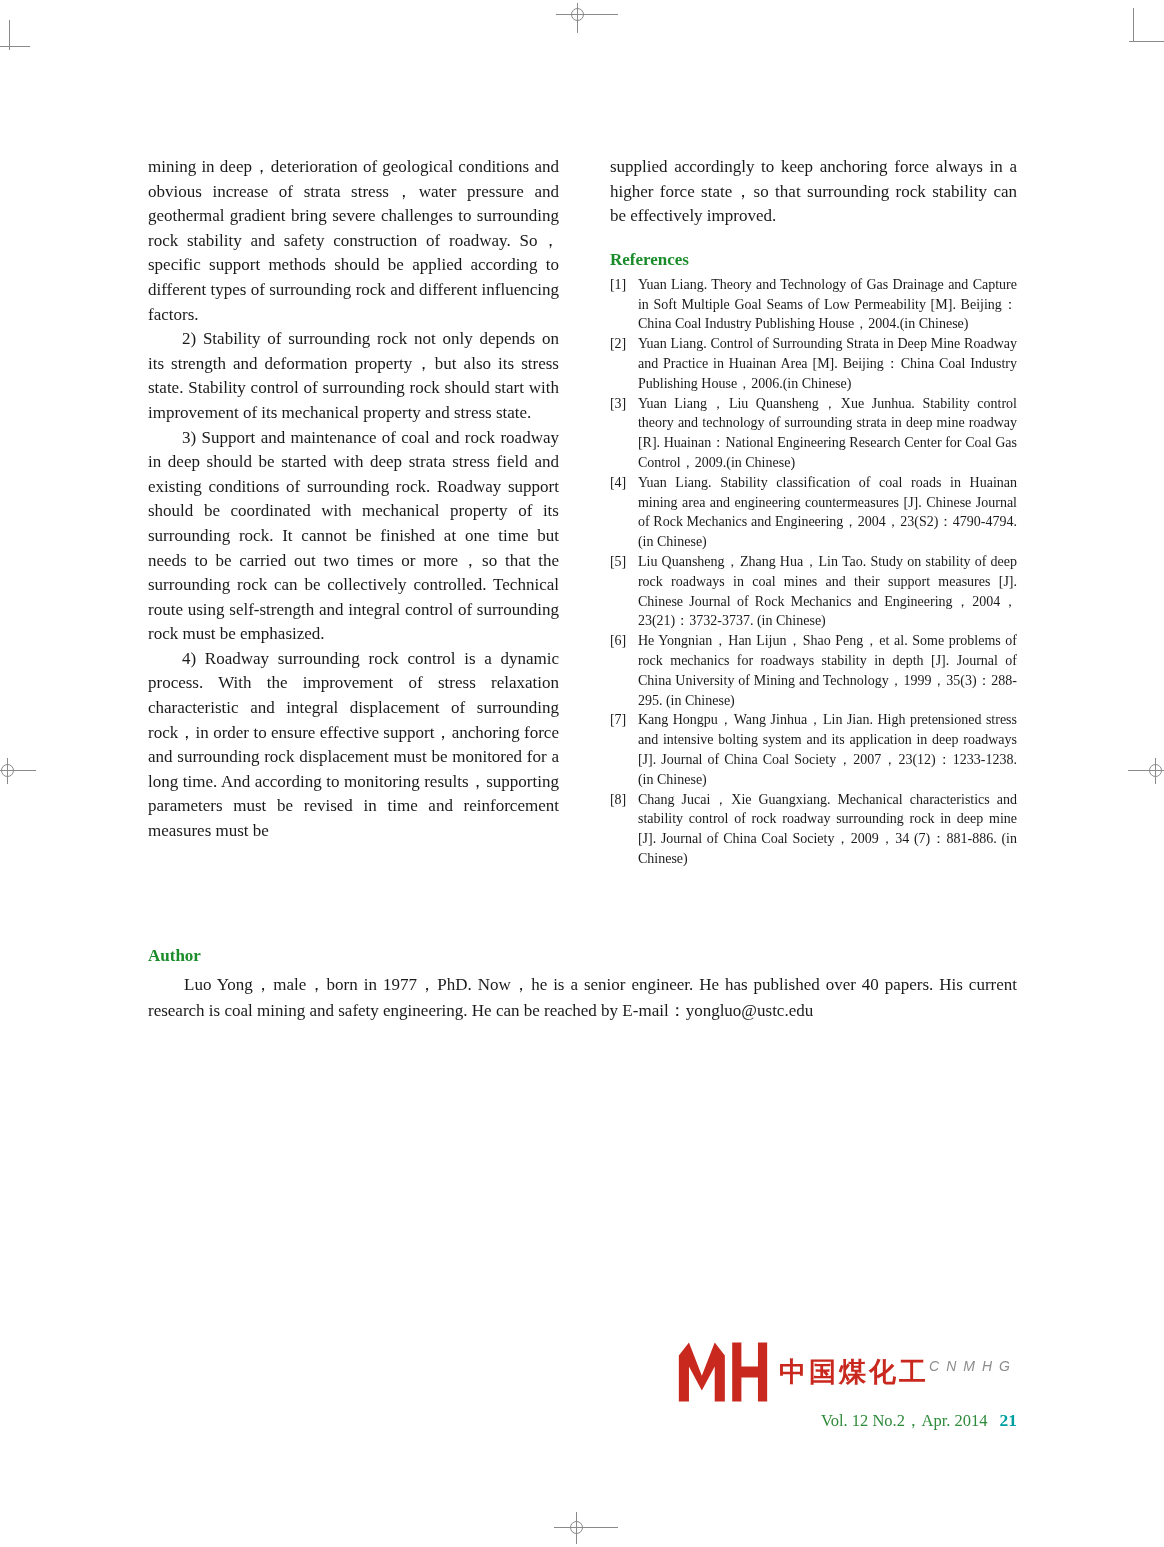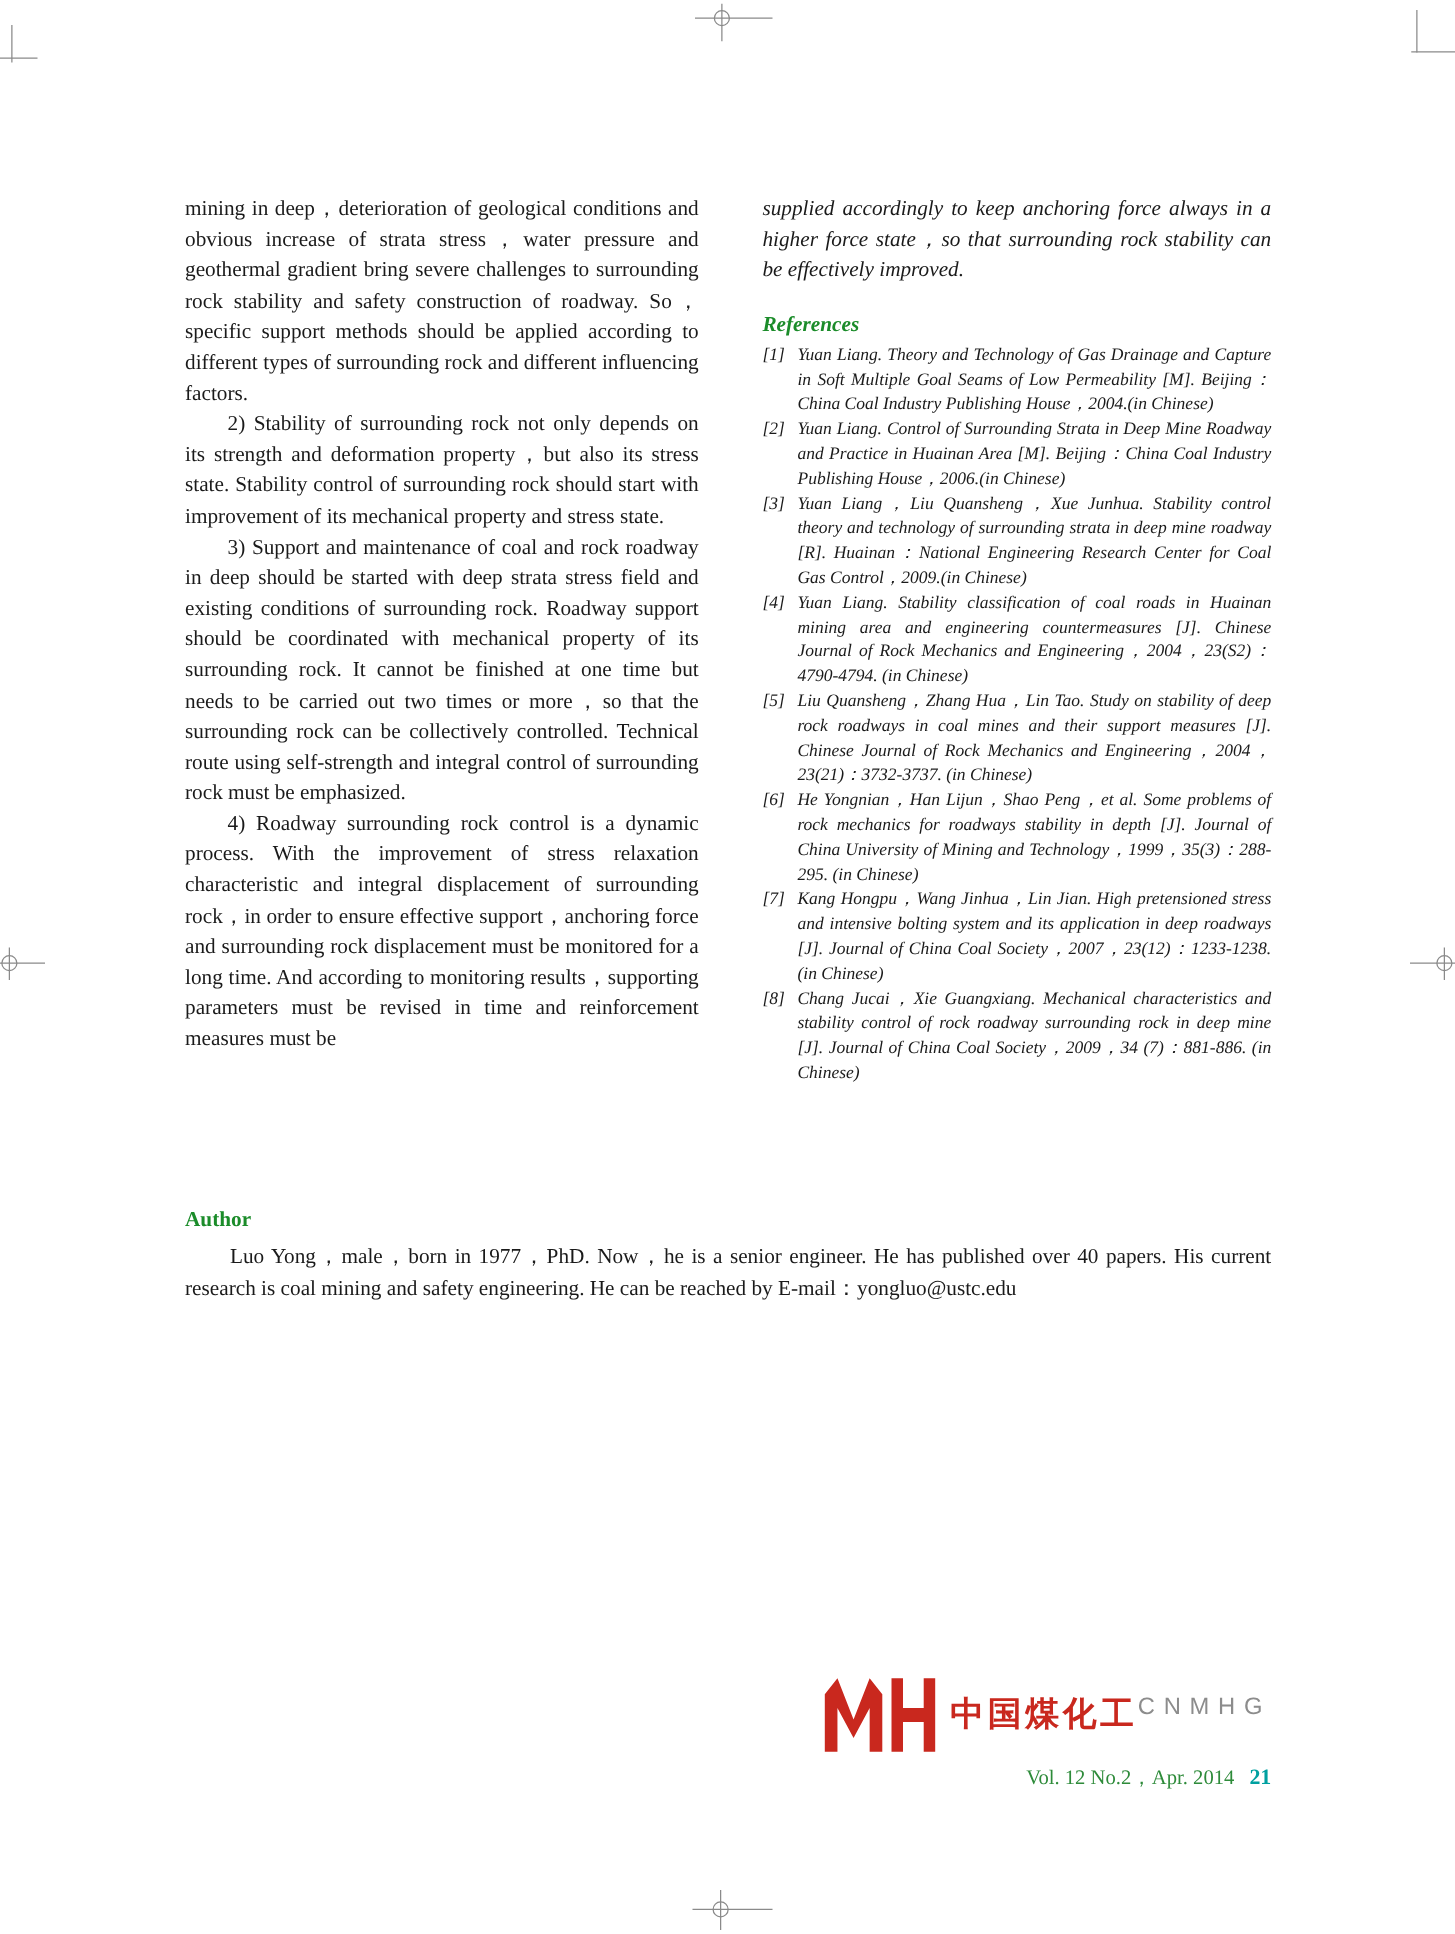--- a/index.html
+++ b/index.html
@@ -13,21 +13,21 @@
   }
 
   
   .reg { position:absolute; }
   .reg-line { position:absolute; background:#8a8a8a; }
   .reg-circle { position:absolute; width:13px; height:13px; border:1px solid #8a8a8a; border-radius:50%; background:transparent; }
 
   
   .content { position:absolute; left:148px; top:155px; width:869px; display:flex; gap:51px; }
   .col-left  { width:420px; }
-  .col-right { width:416px;font-style:italic; }
+  .col-right { width:416px; }
 
   .body-text p {
     font-size:17px;
     line-height:24.6px;
     text-align:justify;
     text-indent:34px;
   }
   .body-text p:first-of-type { text-indent:0; }
 
   .right-intro {
@@ -47,21 +47,20 @@
   .ref-num  { width:28px; flex:none; }
   .ref-text { flex:1; text-align:justify; }
 
   
   .author-section { position:absolute; left:148px; top:946px; width:869px; }
   .author-heading {
     color:var(--heading-green,#1b8c2a);
     font-weight:bold;
     font-size:17px;
     margin-bottom:6px;
-    margin-top:20px;
   }
   .author-text {
     font-size:17px;
     line-height:25.5px;
     text-align:justify;
     text-indent:36px;
     font-family:Liberation Serif, serif;
   }
 
   
@@ -73,24 +72,25 @@
     color:var(--logo-red,#c9281e);
     font-size:27px;
     letter-spacing:3px;
     font-weight:bold;
     line-height:34px;
     white-space:nowrap;
     font-family:"DejaVu Sans", sans-serif;
   }
   .logo-text-latin {
     color:var(--latin-gray,#8c8c8c);
-    font-size:19px;
+    font-size:14px;
     letter-spacing:7px;
     line-height:22px;
     font-family:"Liberation Sans", sans-serif;
+    font-style:italic;
   }
   .volume-line {
     margin-top:2px;
     color:var(--footer-green,#1e8c3a);
     font-size:16.5px;
     white-space:nowrap;
   }
   .page-num {
     color:var(--page-teal,#00a0a0);
     font-weight:bold;

